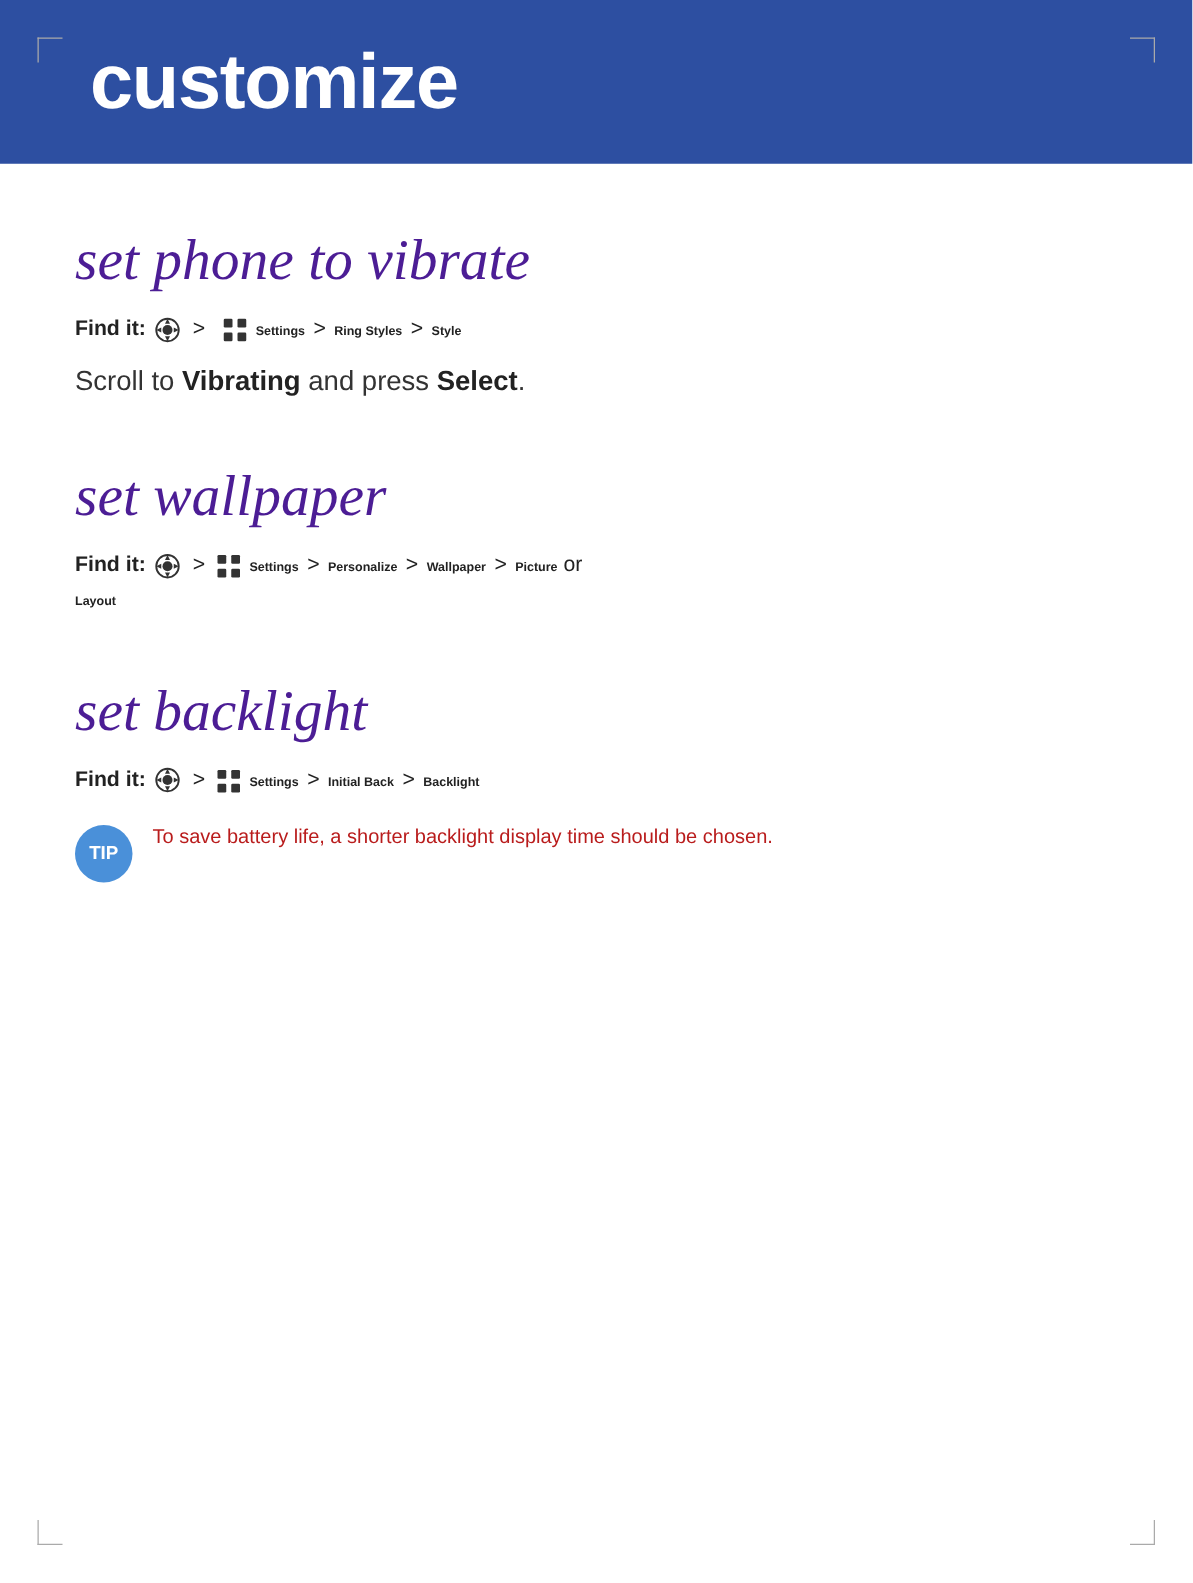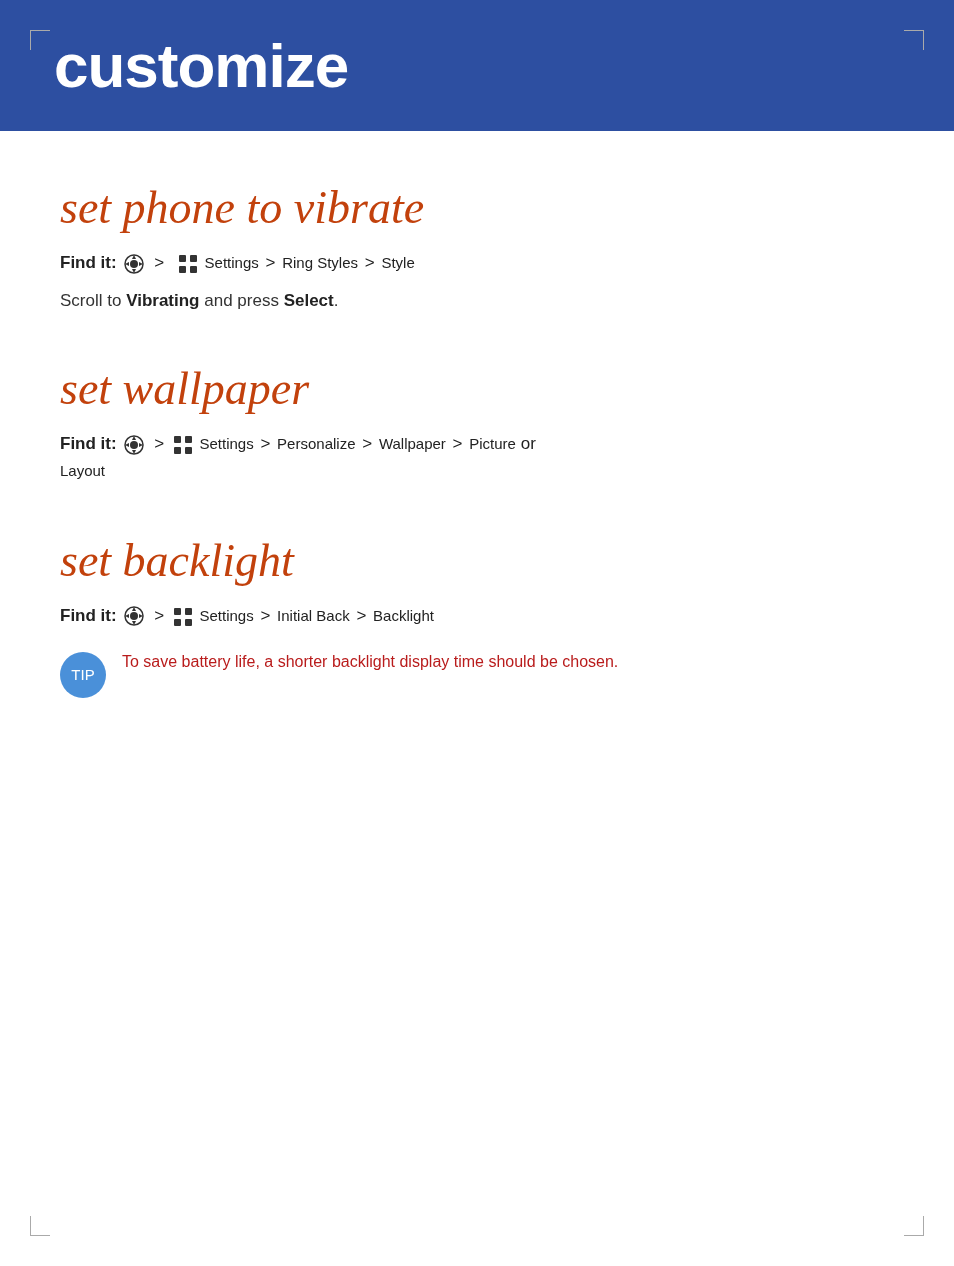--- a/index.html
+++ b/index.html
@@ -39,21 +39,21 @@
     .corner-mark.tr::before { top: 0; right: 0; width: 1px; height: 20px; }
     .corner-mark.tr::after  { top: 0; right: 0; width: 20px; height: 1px; }
     .corner-mark.bl::before { bottom: 0; left: 0; width: 1px; height: 20px; }
     .corner-mark.bl::after  { bottom: 0; left: 0; width: 20px; height: 1px; }
     .corner-mark.br::before { bottom: 0; right: 0; width: 1px; height: 20px; }
     .corner-mark.br::after  { bottom: 0; right: 0; width: 20px; height: 1px; }
 
     
     .header-banner {
       background-color: #2d4fa1;
-      padding: 30px 60px 30px 54px;
+      padding: 30px 60px 30px 72px;
       margin: 0;
     }
 
     .header-title {
       color: #ffffff;
       font-size: 62px;
       font-weight: 900;
       font-family: Arial, sans-serif;
       letter-spacing: -1px;
     }
@@ -66,41 +66,41 @@
     
     .section {
       margin-bottom: 30px;
       padding-bottom: 10px;
     }
 
     .section-title {
       font-family: Georgia, 'Times New Roman', serif;
       font-style: italic;
       font-size: 46px;
-      color: #c2410c;
+      color: #4c1d95;
       font-weight: normal;
       margin-bottom: 16px;
       margin-top: 30px;
     }
 
     .find-it-line {
       font-size: 17px;
       font-weight: normal;
       color: #222;
       margin-bottom: 10px;
       line-height: 1.5;
     }
 
     .find-it-line .label {
       font-weight: bold;
     }
 
     .find-it-line .nav-item {
-      font-weight: normal;
-      font-size: 15px;
+      font-weight: bold;
+      font-size: 10px;
     }
 
     .find-it-line .separator {
       font-weight: normal;
       margin: 0 2px;
     }
 
     
     .settings-icon {
       display: inline-block;
@@ -132,21 +132,21 @@
       vertical-align: middle;
       margin: 0 2px;
     }
 
     .scroll-key svg {
       width: 22px;
       height: 22px;
     }
 
     .body-text {
-      font-size: 17px;
+      font-size: 22px;
       color: #333;
       line-height: 1.6;
       margin-bottom: 8px;
     }
 
     .body-text .bold {
       font-weight: bold;
       color: #222;
     }
 
@@ -154,21 +154,21 @@
     .tip-box {
       display: flex;
       align-items: flex-start;
       gap: 16px;
       margin-top: 20px;
     }
 
     .tip-badge {
       background-color: #4a90d9;
       color: white;
-      font-weight: normal;
+      font-weight: bold;
       font-size: 15px;
       border-radius: 50%;
       width: 46px;
       height: 46px;
       display: flex;
       align-items: center;
       justify-content: center;
       flex-shrink: 0;
       font-family: Arial, sans-serif;
       margin-top: 2px;

